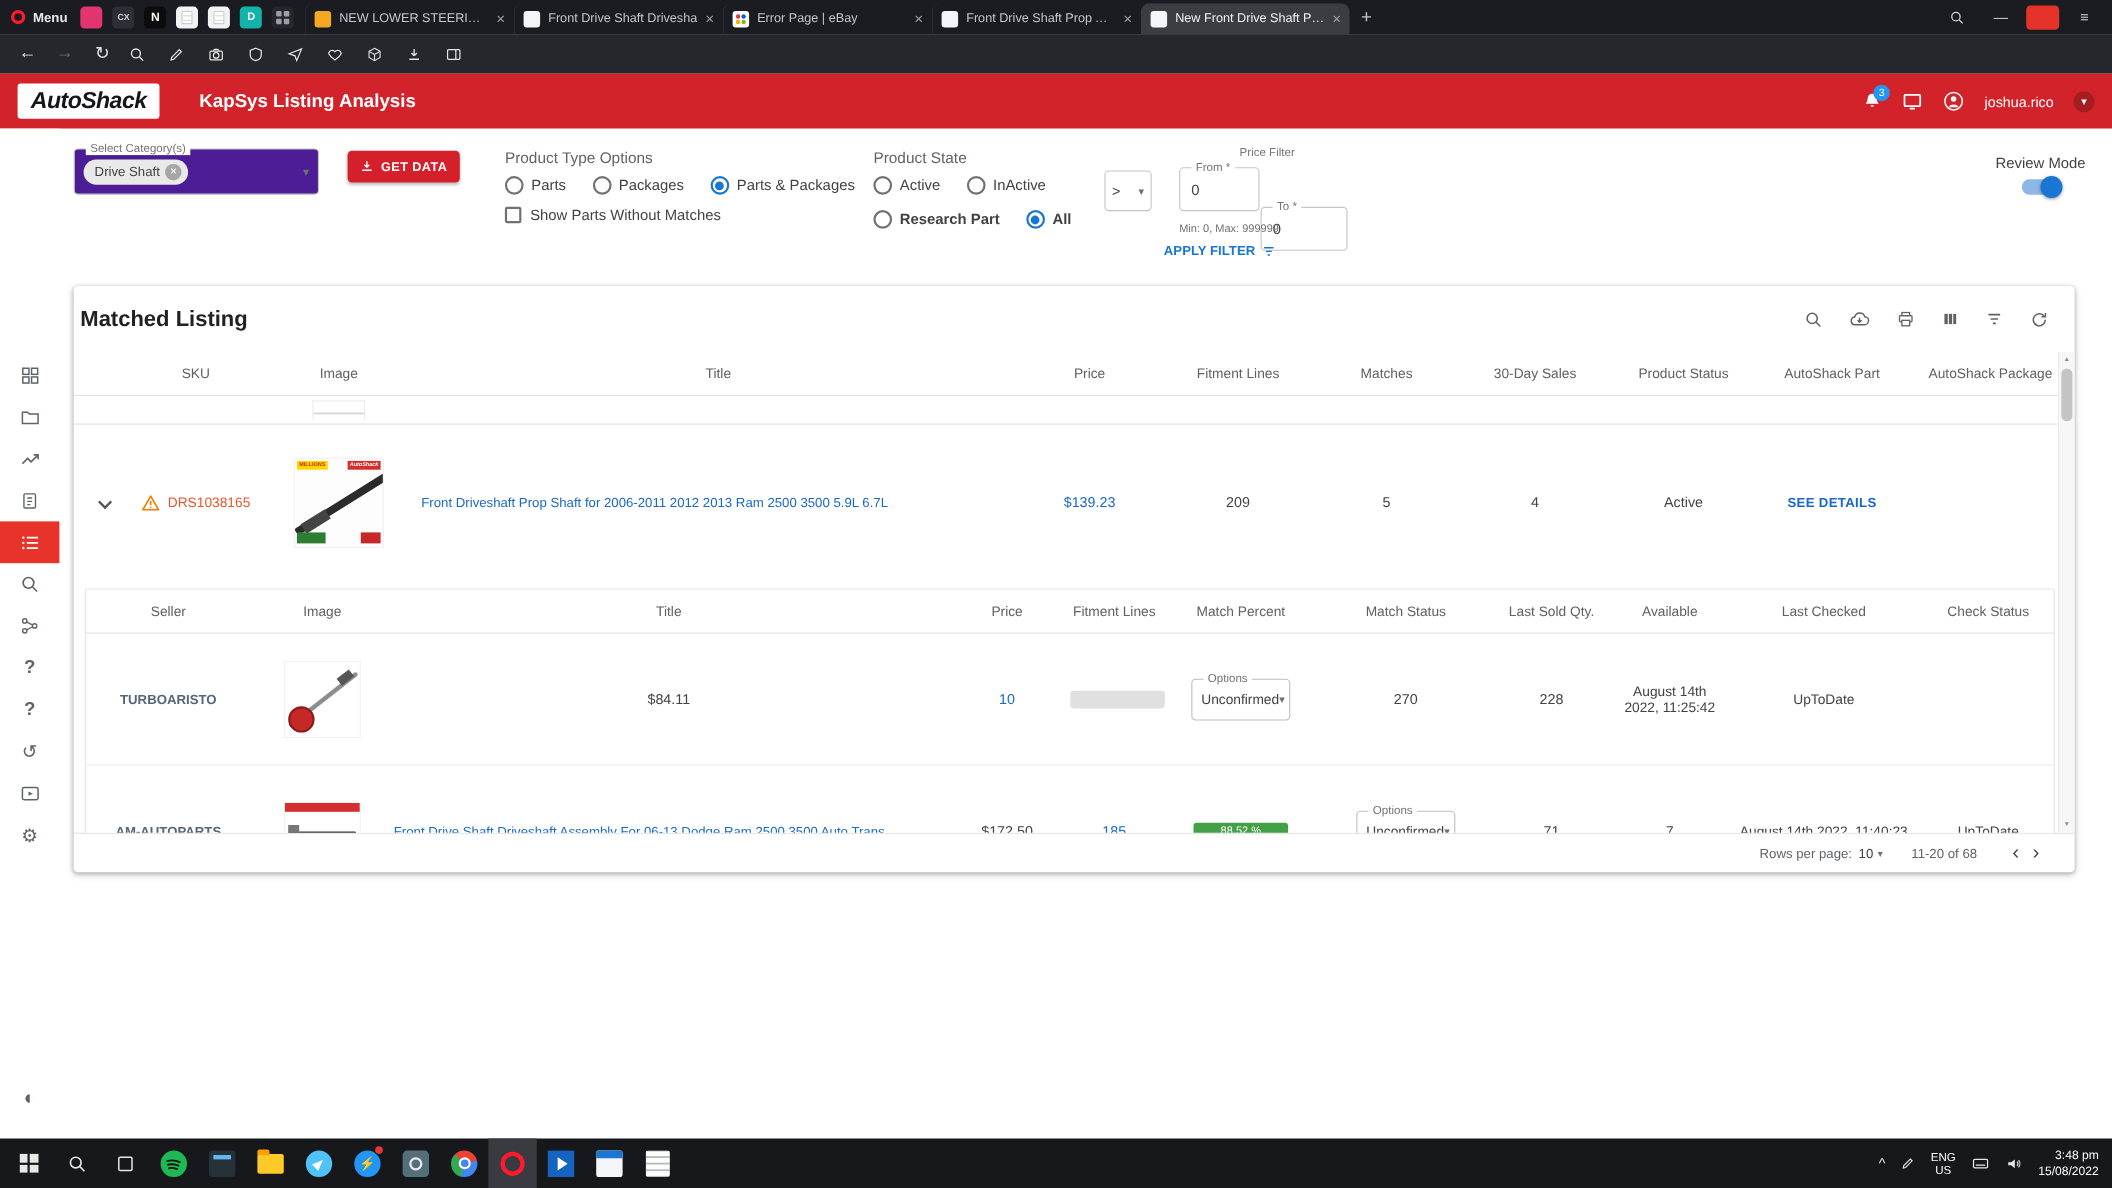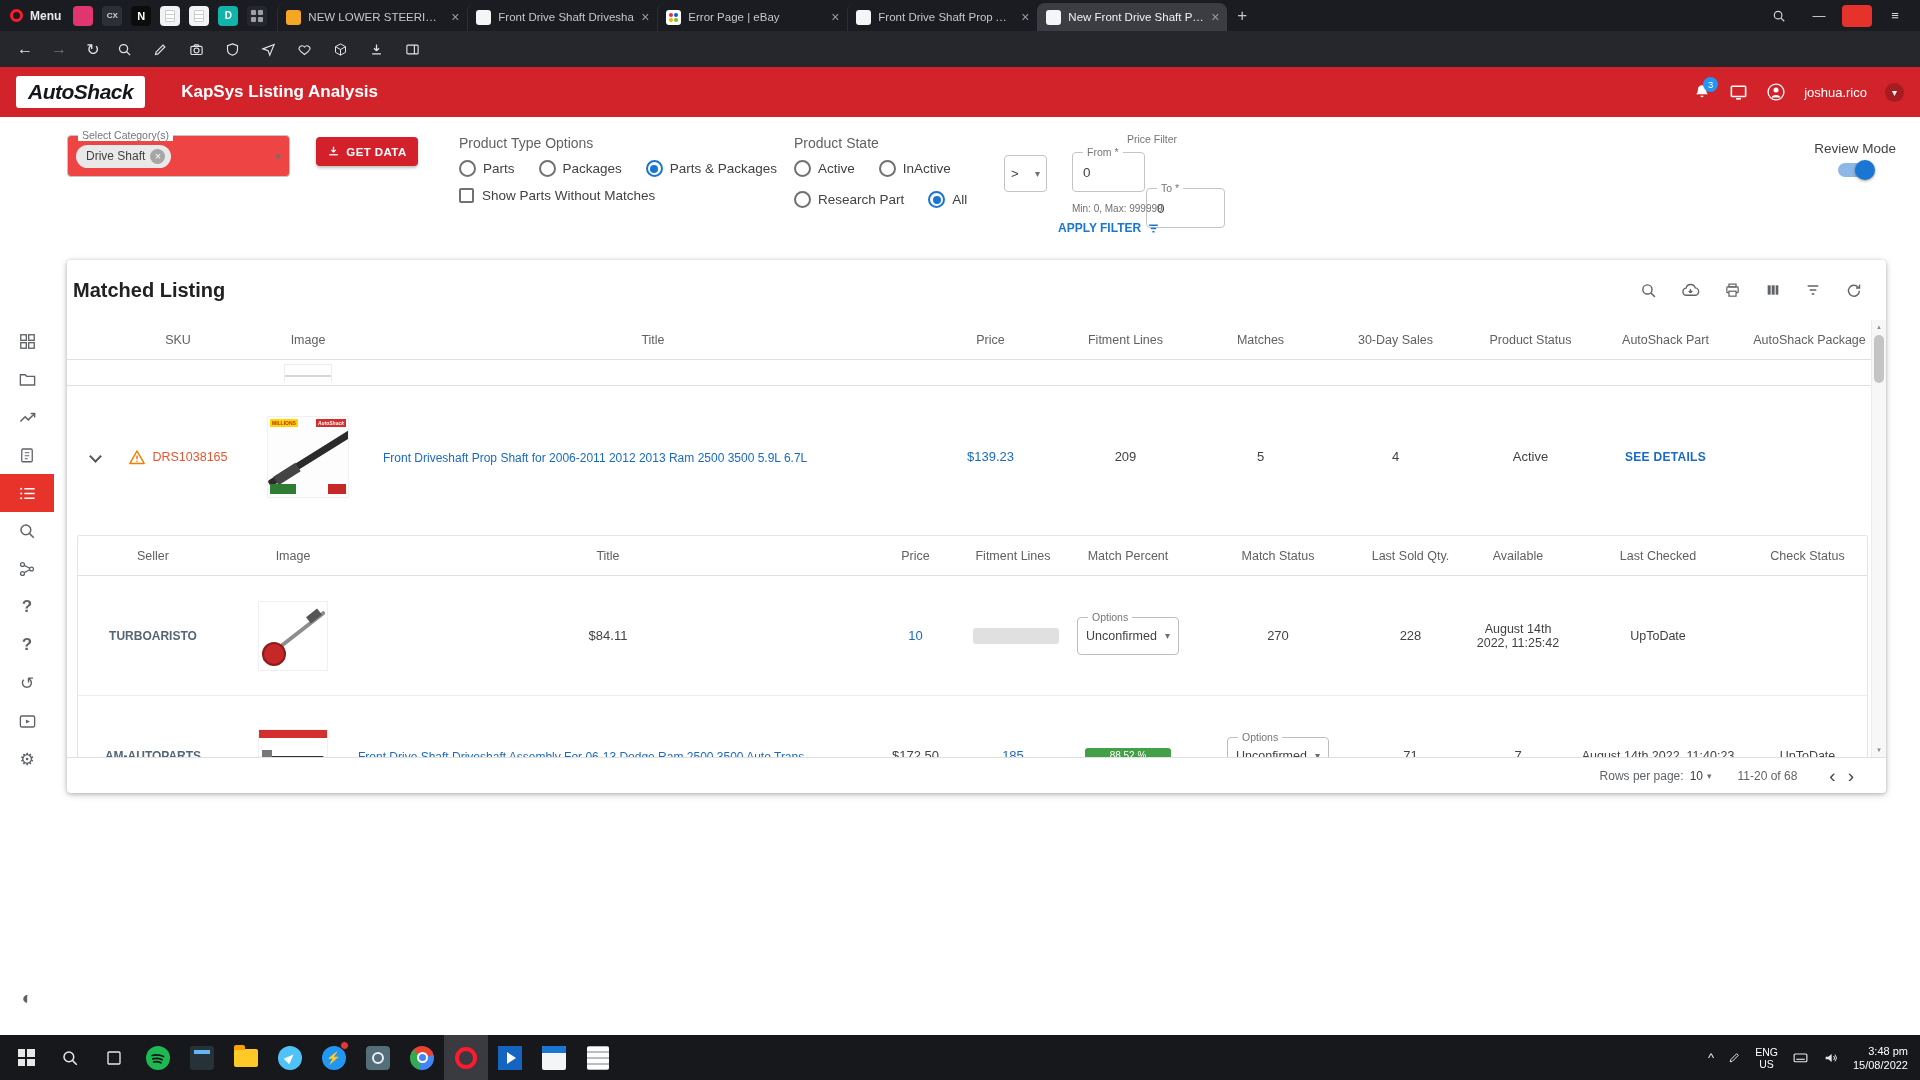--- a/index.html
+++ b/index.html
@@ -72,21 +72,21 @@
   
   .page { position:absolute; left:0; top:117px; right:0; bottom:45px; background:#fff; }
   .sidebar { position:absolute; left:0; top:0; bottom:0; width:54px; background:#fff; display:flex; flex-direction:column; align-items:center; padding-top:205px; }
   .sb-item { width:54px; height:38px; display:flex; align-items:center; justify-content:center; color:#5f6368; cursor:pointer; font-size:17px; }
   .sb-item.active { background:#e8332b; color:#fff; }
   .sb-bottom { margin-top:auto; margin-bottom:26px; font-size:18px; color:#5f6368; cursor:pointer; }
 
   .content { position:absolute; left:54px; top:0; right:0; bottom:0; }
 
   
-  .outl { position:absolute; border:1px solid #c4c4c4; border-radius:4px; background:#ef4444; }
+  .outl { position:absolute; border:1px solid #c4c4c4; border-radius:4px; background:#4c1d95; }
   .float-label { position:absolute; top:-7px; left:10px; background:#fff; padding:0 4px; font-size:10.5px; color:#757575; white-space:nowrap; }
   .cat-box { left:13px; top:18px; width:223px; height:42px; display:flex; align-items:center; padding:0 26px 0 8px; cursor:pointer; }
   .chip { background:#e9e9e9; border-radius:16px; padding:4px 6px 4px 10px; font-size:12px; color:#424242; display:flex; align-items:center; gap:5px; }
   .chip-x { width:15px; height:15px; border-radius:50%; background:#a6a6a6; color:#fff; font-size:11px; display:flex; align-items:center; justify-content:center; cursor:pointer; }
   .cat-caret { position:absolute; right:8px; color:#6f6f6f; font-size:11px; }
   .btn-getdata { position:absolute; left:262px; top:20px; width:102px; height:29px; background:#d4202a; color:#fff; border:none; border-radius:4px; font-weight:bold; font-size:11.5px; letter-spacing:.4px; display:flex; align-items:center; justify-content:center; gap:6px; cursor:pointer; box-shadow:0 2px 3px rgba(0,0,0,.25); }
   .sec-label { font-size:14px; color:#5f6368; }
   .pt-group { position:absolute; left:405px; top:18px; }
   .ps-group { position:absolute; left:740px; top:18px; }
   .rad-row { display:flex; align-items:center; margin-top:9px; }
@@ -142,21 +142,21 @@
   .badge-g { position:absolute; left:2px; bottom:3px; width:26px; height:10px; background:#2e7d32; }
   .badge-rd2 { position:absolute; right:2px; bottom:3px; width:18px; height:10px; background:#c62828; }
 
   .subtable { margin:8px 18px 0 10px; border:1px solid #e4e4e4; border-radius:2px; background:#fff; }
   .ig { display:grid; grid-template-columns:150px 130px 500px 115px 80px 150px 150px 115px 100px 180px 1fr; align-items:center; }
   .ihead { height:40px; border-bottom:1px solid #e0e0e0; }
   .srow { height:120px; border-bottom:1px solid #ededed; }
   .seller { font-size:12px; font-weight:bold; color:#556677; }
   .bar { width:86px; height:16px; border-radius:3px; margin:0 auto; background:#e0e0e0; }
   .bar.full { background:#43a047; color:#fff; font-size:10px; display:flex; align-items:center; justify-content:center; }
-  .sel-box { position:relative; width:102px; height:38px; border:1px solid #bdbdbd; border-radius:4px; margin:0 auto; display:flex; align-items:center; justify-content:space-between; padding:0 8px; cursor:pointer; background:#fff; }
+  .sel-box { position:relative; width:90px; height:38px; border:1px solid #bdbdbd; border-radius:4px; margin:0 auto; display:flex; align-items:center; justify-content:space-between; padding:0 8px; cursor:pointer; background:#fff; }
   .sel-val { font-size:12.5px; color:#424242; }
   .small-txt { font-size:12.5px; }
 
   .pimg2 { position:relative; width:70px; height:70px; margin:0 auto; background:#fff; border:1px solid #f0f0f0; }
   .pimg2 .rod { position:absolute; left:-4px; top:32px; width:78px; height:4px; background:#8d8d8d; transform:rotate(-38deg); border-radius:2px; }
   .pimg2 .end { position:absolute; right:6px; top:10px; width:14px; height:8px; background:#555; transform:rotate(-38deg); }
   .pimg2 .seal { position:absolute; left:3px; bottom:4px; width:24px; height:24px; border-radius:50%; background:#c62828; border:2px solid #8e1b1b; }
   .pimg3 { position:relative; width:70px; height:54px; margin:0 auto; background:#fff; border:1px solid #f0f0f0; }
   .pimg3 .strip { position:absolute; left:0; top:0; width:100%; height:8px; background:#d32f2f; }
   .pimg3 .rod { position:absolute; left:3px; top:26px; width:62px; height:6px; background:#333; border-radius:2px; }
@@ -494,21 +494,21 @@
         <div class="rad-row">
           <div class="rad">
               <span class="rad-dot"></span>
               <span class="rad-lbl">Active</span>
             </div>
           <div class="rad">
               <span class="rad-dot"></span>
               <span class="rad-lbl">InActive</span>
             </div>
         </div>
-        <div class="rad-row" style="margin-top:14px;">
+        <div class="rad-row" style="margin-top:14px;font-weight:bold;">
           <div class="rad">
               <span class="rad-dot"></span>
               <span class="rad-lbl">Research Part</span>
             </div>
           <div class="rad sel">
               <span class="rad-dot"></span>
               <span class="rad-lbl">All</span>
             </div>
         </div>
       </div>

